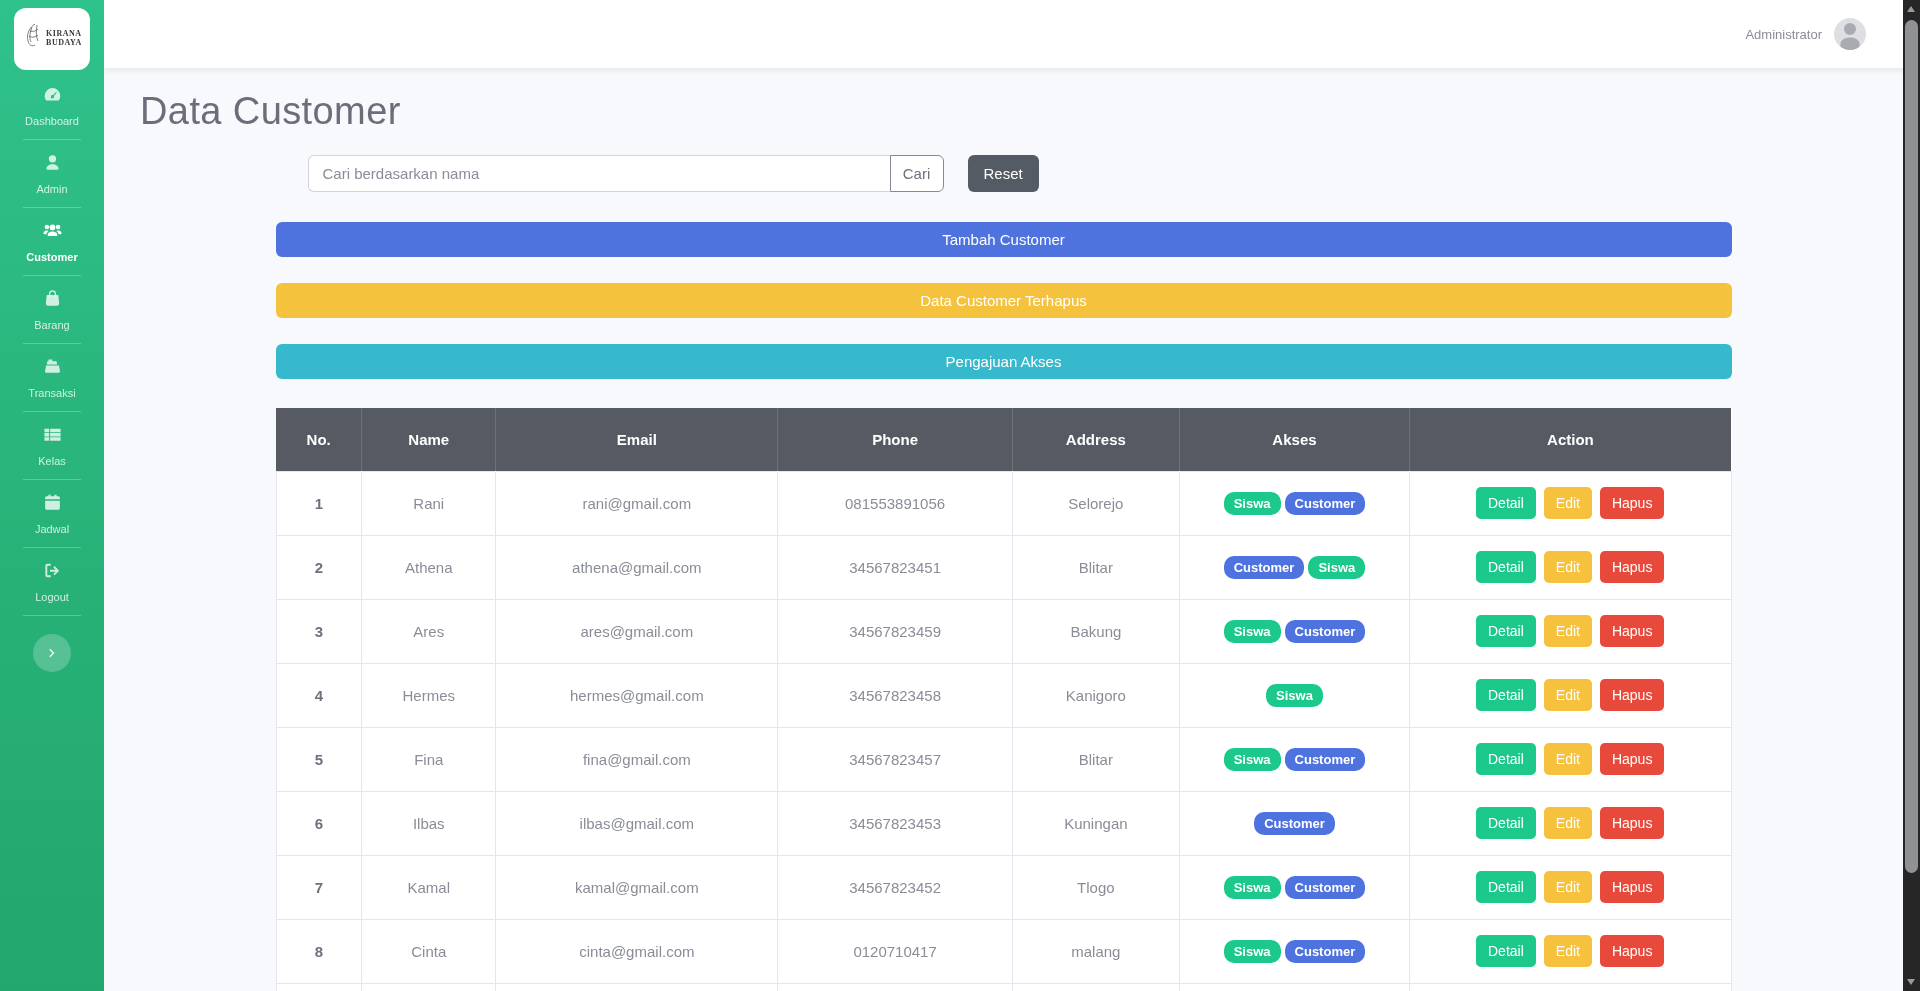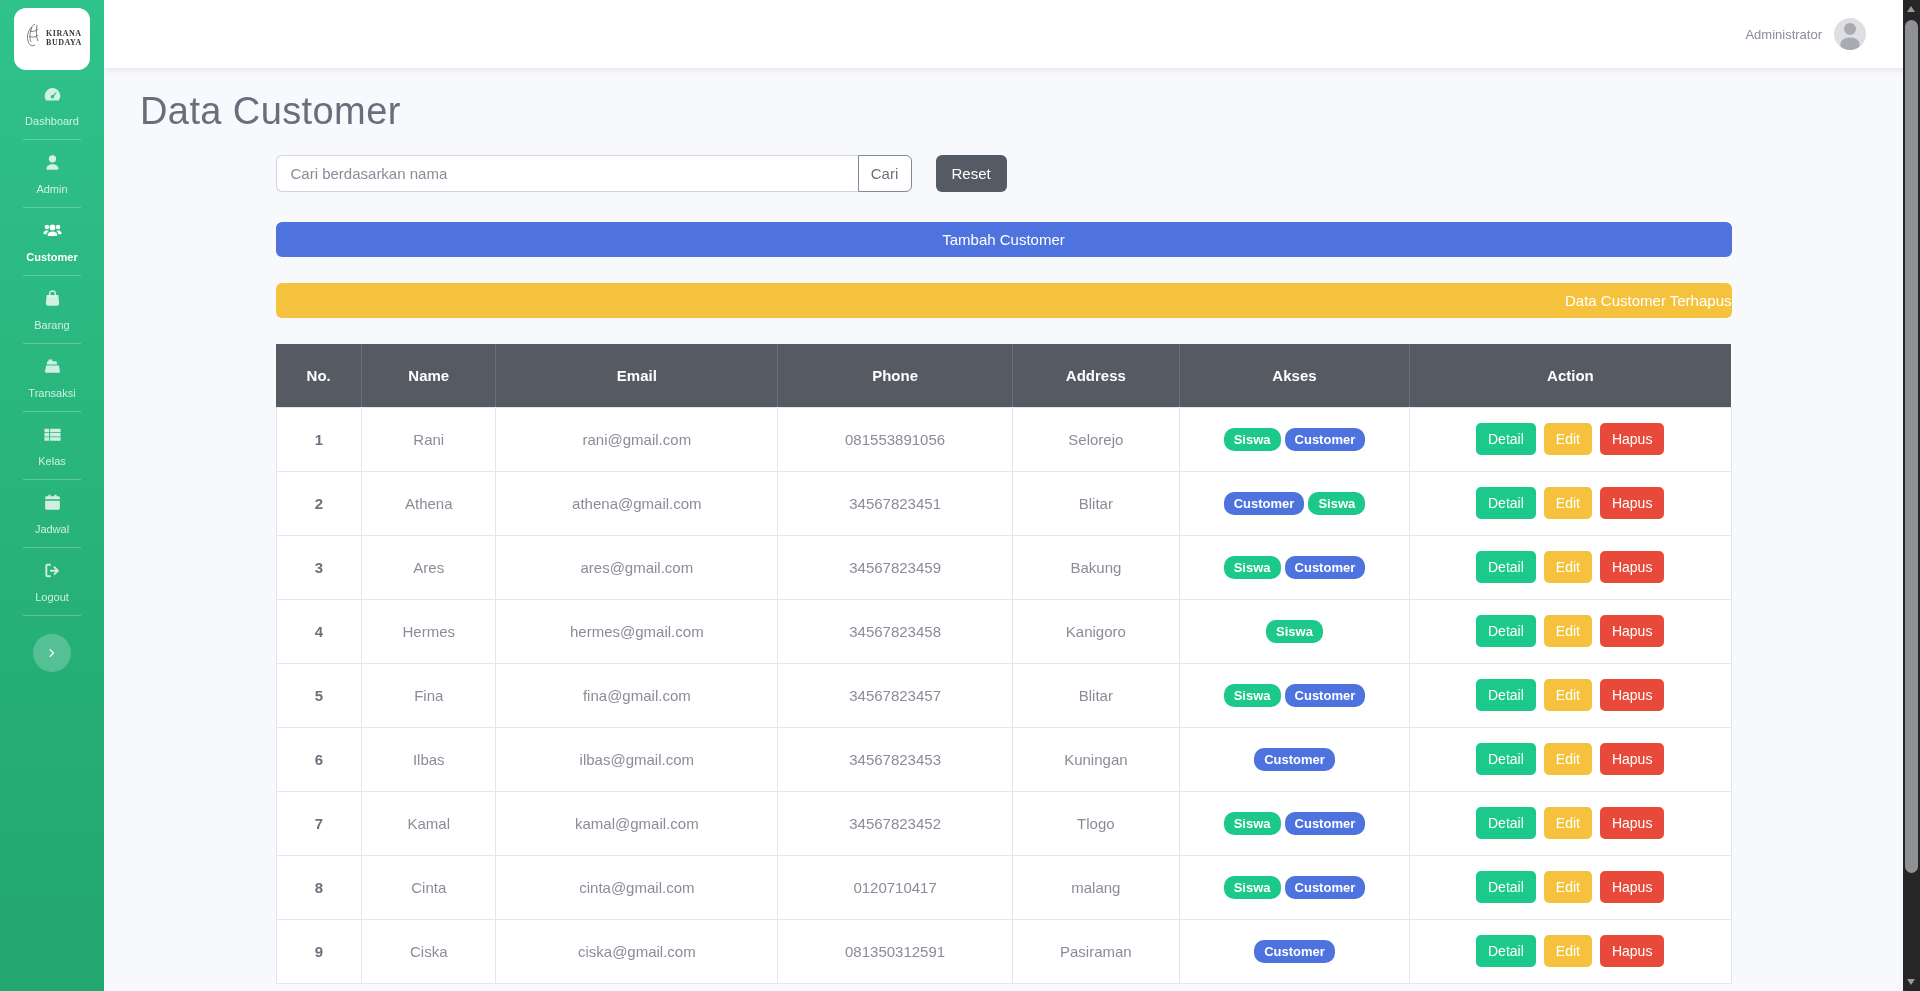--- a/index.html
+++ b/index.html
@@ -33,21 +33,21 @@
   .user-label { font-size:13px; color:#8a8d98; margin-right:12px; }
   .avatar { width:32px; height:32px; border-radius:50%; background:#dddfe3; overflow:hidden;
     display:flex; align-items:flex-end; justify-content:center; cursor:pointer; }
 
   
   .main { position:absolute; top:68px; left:104px; right:17px; padding:12px 24px 0; }
   .page-title { font-size:38px; font-weight:400; color:#6b6d7a; letter-spacing:0.4px; margin:10px 12px 22px; }
   .container { width:1456px; margin:0 auto; }
 
   .search-row { display:flex; align-items:center; margin-bottom:30px; }
-  .input-group { display:flex; width:636px; }
+  .input-group { display:flex; width:636px;margin-left:32px; }
   .search-input { flex:1; height:37px; border:1px solid #d1d3e2; border-right:none;
     border-radius:6px 0 0 6px; padding:0 14px; font-size:15px; color:#6e707e; outline:none;
     font-family:"Liberation Sans", sans-serif; }
   .search-input::placeholder { color:#8a8d98; }
   .btn { cursor:pointer; font-family:"Liberation Sans", sans-serif; }
   .cari-btn { width:54px; height:37px; background:#fff; border:1px solid #848996; color:#6e707e;
     border-radius:0 6px 6px 0; font-size:15px; }
   .reset-btn { margin-left:24px; height:37px; padding:0 16px; background:#555b64; border:none;
     border-radius:6px; color:#fff; font-size:15px; }
 
@@ -174,21 +174,22 @@
 
     <div class="search-row">
       <div class="input-group">
         <input class="search-input" type="text" placeholder="Cari berdasarkan nama" style="">
         <button class="btn cari-btn">Cari</button>
       </div>
       <button class="btn reset-btn">Reset</button>
     </div>
 
     <button class="btn wide-btn" style="background: rgb(78, 115, 223);">Tambah Customer</button>
-    <button class="btn wide-btn" style="background: rgb(244, 194, 61); text-align: right;">Data Customer Terhapus</button>
+    <button class="btn wide-btn" style="background: rgb(244, 194, 61);">Data Customer Terhapus</button>
+    <button class="btn wide-btn last" style="background: rgb(54, 185, 204);">Pengajuan Akses</button>
 
     <table>
       <colgroup>
         <col class="c-no">
           <col class="c-name">
           <col class="c-email">
           <col class="c-phone">
         <col class="c-addr">
           <col class="c-role">
           <col class="c-act">

